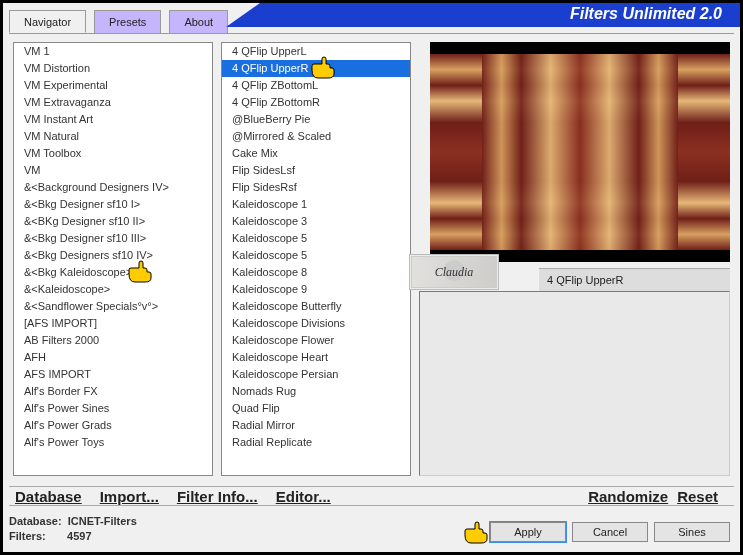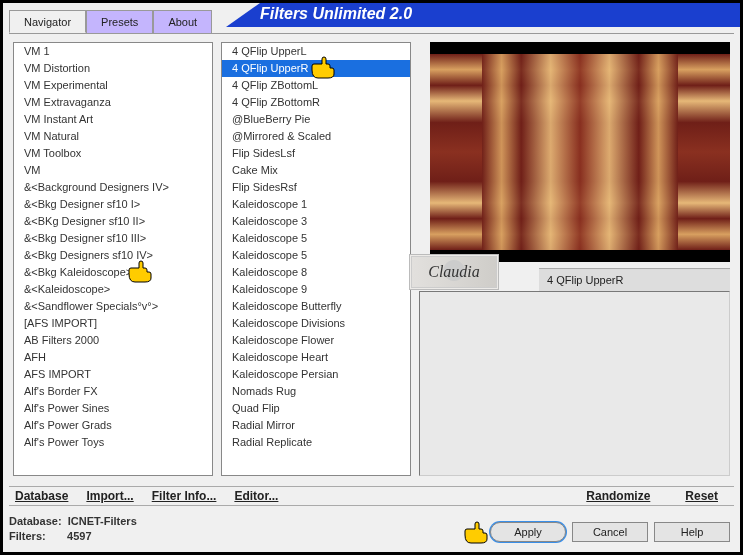--- a/index.html
+++ b/index.html
@@ -1,42 +1,42 @@
 <!DOCTYPE html>
 <html><head>
 <meta charset="utf-8">
 <style>
   * { margin: 0; padding: 0; box-sizing: border-box; }
   body { font-family: "Segoe UI", Tahoma, Arial, sans-serif; font-size: 11px; background: #000; width: 743px; height: 555px; overflow: hidden; color: #222; }
   .frame { position: absolute; left: 2px; top: 2px; width: 739px; height: 551px; background: #f0f0f0; border: 1px solid #000; }
   .hdr { position: relative; height: 30px; }
-  .tabs { position: absolute; left: 6px; top: 6px; display: flex; gap: 0; }
+  .tabs { position: absolute; left: 6px; top: 6px; display: flex; gap: 8px; }
   .tab { padding: 5px 14px 4px; background: #c4b5fd; border: 1px solid #999; border-bottom: none; font-size: 11px; cursor: pointer; position: relative; top: 1px; }
   .tab.active { background: #f0f0f0; border-bottom: 1px solid #f0f0f0; z-index: 2; }
-  .title-bar { position: absolute; right: 0; top: 0; width: 480px; height: 24px; background: #1a3fcf; color: #fff; font-style: italic; font-weight: bold; font-size: 16px; padding: 2px 18px 0 0; }
+  .title-bar { position: absolute; right: 0; top: 0; width: 480px; height: 24px; background: #1a3fcf; color: #fff; font-style: italic; font-weight: bold; font-size: 16px; text-align: right; padding: 2px 18px 0 0; }
   .title-bar::before { content: ""; position: absolute; left: -34px; top: 0; width: 0; height: 0; border-top: 24px solid transparent; border-right: 34px solid #1a3fcf; }
   .body { position: absolute; left: 6px; right: 6px; top: 30px; bottom: 68px; border-top: 1px solid #999; display: flex; }
   .list { border: 1px solid #888; background: #fff; margin: 8px 4px 8px 4px; overflow-y: scroll; overflow-x: hidden; }
   .list.c0 { width: 200px; }
   .list.c1 { width: 190px; }
   .item { padding: 1px 6px 1px 10px; color: #333; font-size: 11px; line-height: 15px; white-space: nowrap; cursor: default; position: relative; }
   .item.sel { background: #1a6fe0; color: #fff; }
   .pointer { position: absolute; display: inline-block; }
   .pointer svg { display: block; }
   .preview-col { flex: 1; margin: 8px 4px; display: flex; flex-direction: column; }
   .preview { width: 300px; height: 220px; align-self: flex-end; position: relative; background: #000; }
   .plabel-row { display: flex; margin-top: 6px; }
   .plabel-left { width: 120px; height: 22px; }
-  .stamp { position: absolute; width: 90px; height: 36px; background: #edebe8; border: 1px solid #bbb; font-family: cursive; font-size: 16px; color: #333; display: flex; align-items: center; justify-content: center; z-index: 2; }
+  .stamp { position: absolute; width: 90px; height: 36px; background: #edebe8; border: 1px solid #bbb; font-family: cursive; font-size: 12px; color: #333; display: flex; align-items: center; justify-content: center; z-index: 2; }
   .stamp-img { width: 86px; height: 32px; background: radial-gradient(circle at 50% 45%, #ccc 0 10px, transparent 11px), linear-gradient(90deg, #e2e0dd, #cfcdc9); position: absolute; left: 1px; top: 1px; border: 1px solid #ccc; }
   .plabel-right { flex: 1; background: #ddd; border-top: 1px solid #aaa; font-size: 11px; padding: 2px 8px; line-height: 18px; }
   .pcontrols { flex: 1; background: #e9e9e9; border: 1px inset #ccc; margin-top: 0; }
   .btnrow1 { position: absolute; left: 6px; right: 6px; bottom: 46px; height: 20px; border-top: 1px solid #aaa; border-bottom: 1px solid #aaa; display: flex; align-items: center; padding: 0 6px; gap: 18px; }
-  .btnlink { font-weight: bold; font-size: 12px; text-decoration: underline; cursor: pointer; letter-spacing: 0; }
-  .btnrow1-right { margin-left: auto; display: flex; gap: 35px; margin-right: 10px; }
+  .btnlink { font-weight: bold; font-size: 15px; text-decoration: underline; cursor: pointer; letter-spacing: 0; }
+  .btnrow1-right { margin-left: auto; display: flex; gap: 9px; margin-right: 10px; }
   .statusbar { position: absolute; left: 6px; bottom: 8px; font-size: 11px; color: #333; line-height: 15px; font-weight: bold; }
   .btnrow2 { position: absolute; right: 10px; bottom: 10px; display: flex; gap: 6px; }
   .btn { min-width: 76px; padding: 3px 12px; background: #e4e4e4; border: 1px solid #888; font-size: 11px; cursor: pointer; text-align: center; position: relative; }
   .btn.focus { box-shadow: 0 0 0 1px #3a8fe8; }
   
   ::-webkit-scrollbar { width: 16px; }
   ::-webkit-scrollbar-track { background: #efefef; border-left: 1px solid #ccc; }
   ::-webkit-scrollbar-thumb { background: #cfcfcf; border: 1px solid #aaa; }
   ::-webkit-scrollbar-button { background: #e0e0e0; height: 16px; border: 1px solid #aaa; }
 </style>
@@ -88,22 +88,22 @@
         <div class="item">4 QFlip UpperL</div>
         <div class="item sel">4 QFlip UpperR<span class="pointer" style="left: 85.6px; top: -4px;">
             <svg width="30" height="24" viewBox="0 0 30 24">
               <path d="M4 14 L4 10 Q4 8 6 8 L14 8 L14 3 Q14 1 16 1 Q18 1 18 3 L18 8 L20 8 Q22 8 22 10 L22 12 L24 12 Q26 12 26 14 L26 18 Q26 22 20 22 L10 22 Q4 22 4 14 Z" fill="#ffcc00" stroke="#000" stroke-width="1"></path>
             </svg>
           </span></div>
         <div class="item">4 QFlip ZBottomL</div>
         <div class="item">4 QFlip ZBottomR</div>
         <div class="item">@BlueBerry Pie</div>
         <div class="item">@Mirrored &amp; Scaled</div>
+        <div class="item">Cake Mix</div>
         <div class="item">Flip SidesLsf</div>
-        <div class="item">Cake Mix</div>
         <div class="item">Flip SidesRsf</div>
         <div class="item">Kaleidoscope 1</div>
         <div class="item">Kaleidoscope 3</div>
         <div class="item">Kaleidoscope 5</div>
         <div class="item">Kaleidoscope 5</div>
         <div class="item">Kaleidoscope 8</div>
         <div class="item">Kaleidoscope 9</div>
         <div class="item">Kaleidoscope Butterfly</div>
         <div class="item">Kaleidoscope Divisions</div>
         <div class="item">Kaleidoscope Flower</div>
@@ -172,21 +172,21 @@
       <span class="btnlink">Reset</span>
     </div>
   </div>
 
   <div class="statusbar">
     <div><span>Database:</span>&nbsp;&nbsp;<span>ICNET-Filters</span></div>
     <div><span>Filters:</span>&nbsp;&nbsp;&nbsp;&nbsp;&nbsp;&nbsp;&nbsp;<span>4597</span></div>
   </div>
 
   <div class="btnrow2">
-    <div class="btn focus" style="position:relative;border-radius:10px;">Apply<span class="pointer" style="left: -30px; top: -2px;">
+    <div class="btn focus" style="position:relative;">Apply<span class="pointer" style="left: -30px; top: -2px;">
           <svg width="30" height="24" viewBox="0 0 30 24">
             <path d="M4 14 L4 10 Q4 8 6 8 L14 8 L14 3 Q14 1 16 1 Q18 1 18 3 L18 8 L20 8 Q22 8 22 10 L22 12 L24 12 Q26 12 26 14 L26 18 Q26 22 20 22 L10 22 Q4 22 4 14 Z" fill="#ffcc00" stroke="#000" stroke-width="1"></path>
           </svg>
         </span></div>
     <div class="btn">Cancel</div>
-    <div class="btn">Help</div>
+    <div class="btn">Sines</div>
   </div>
 </div>
 
 </body></html>

